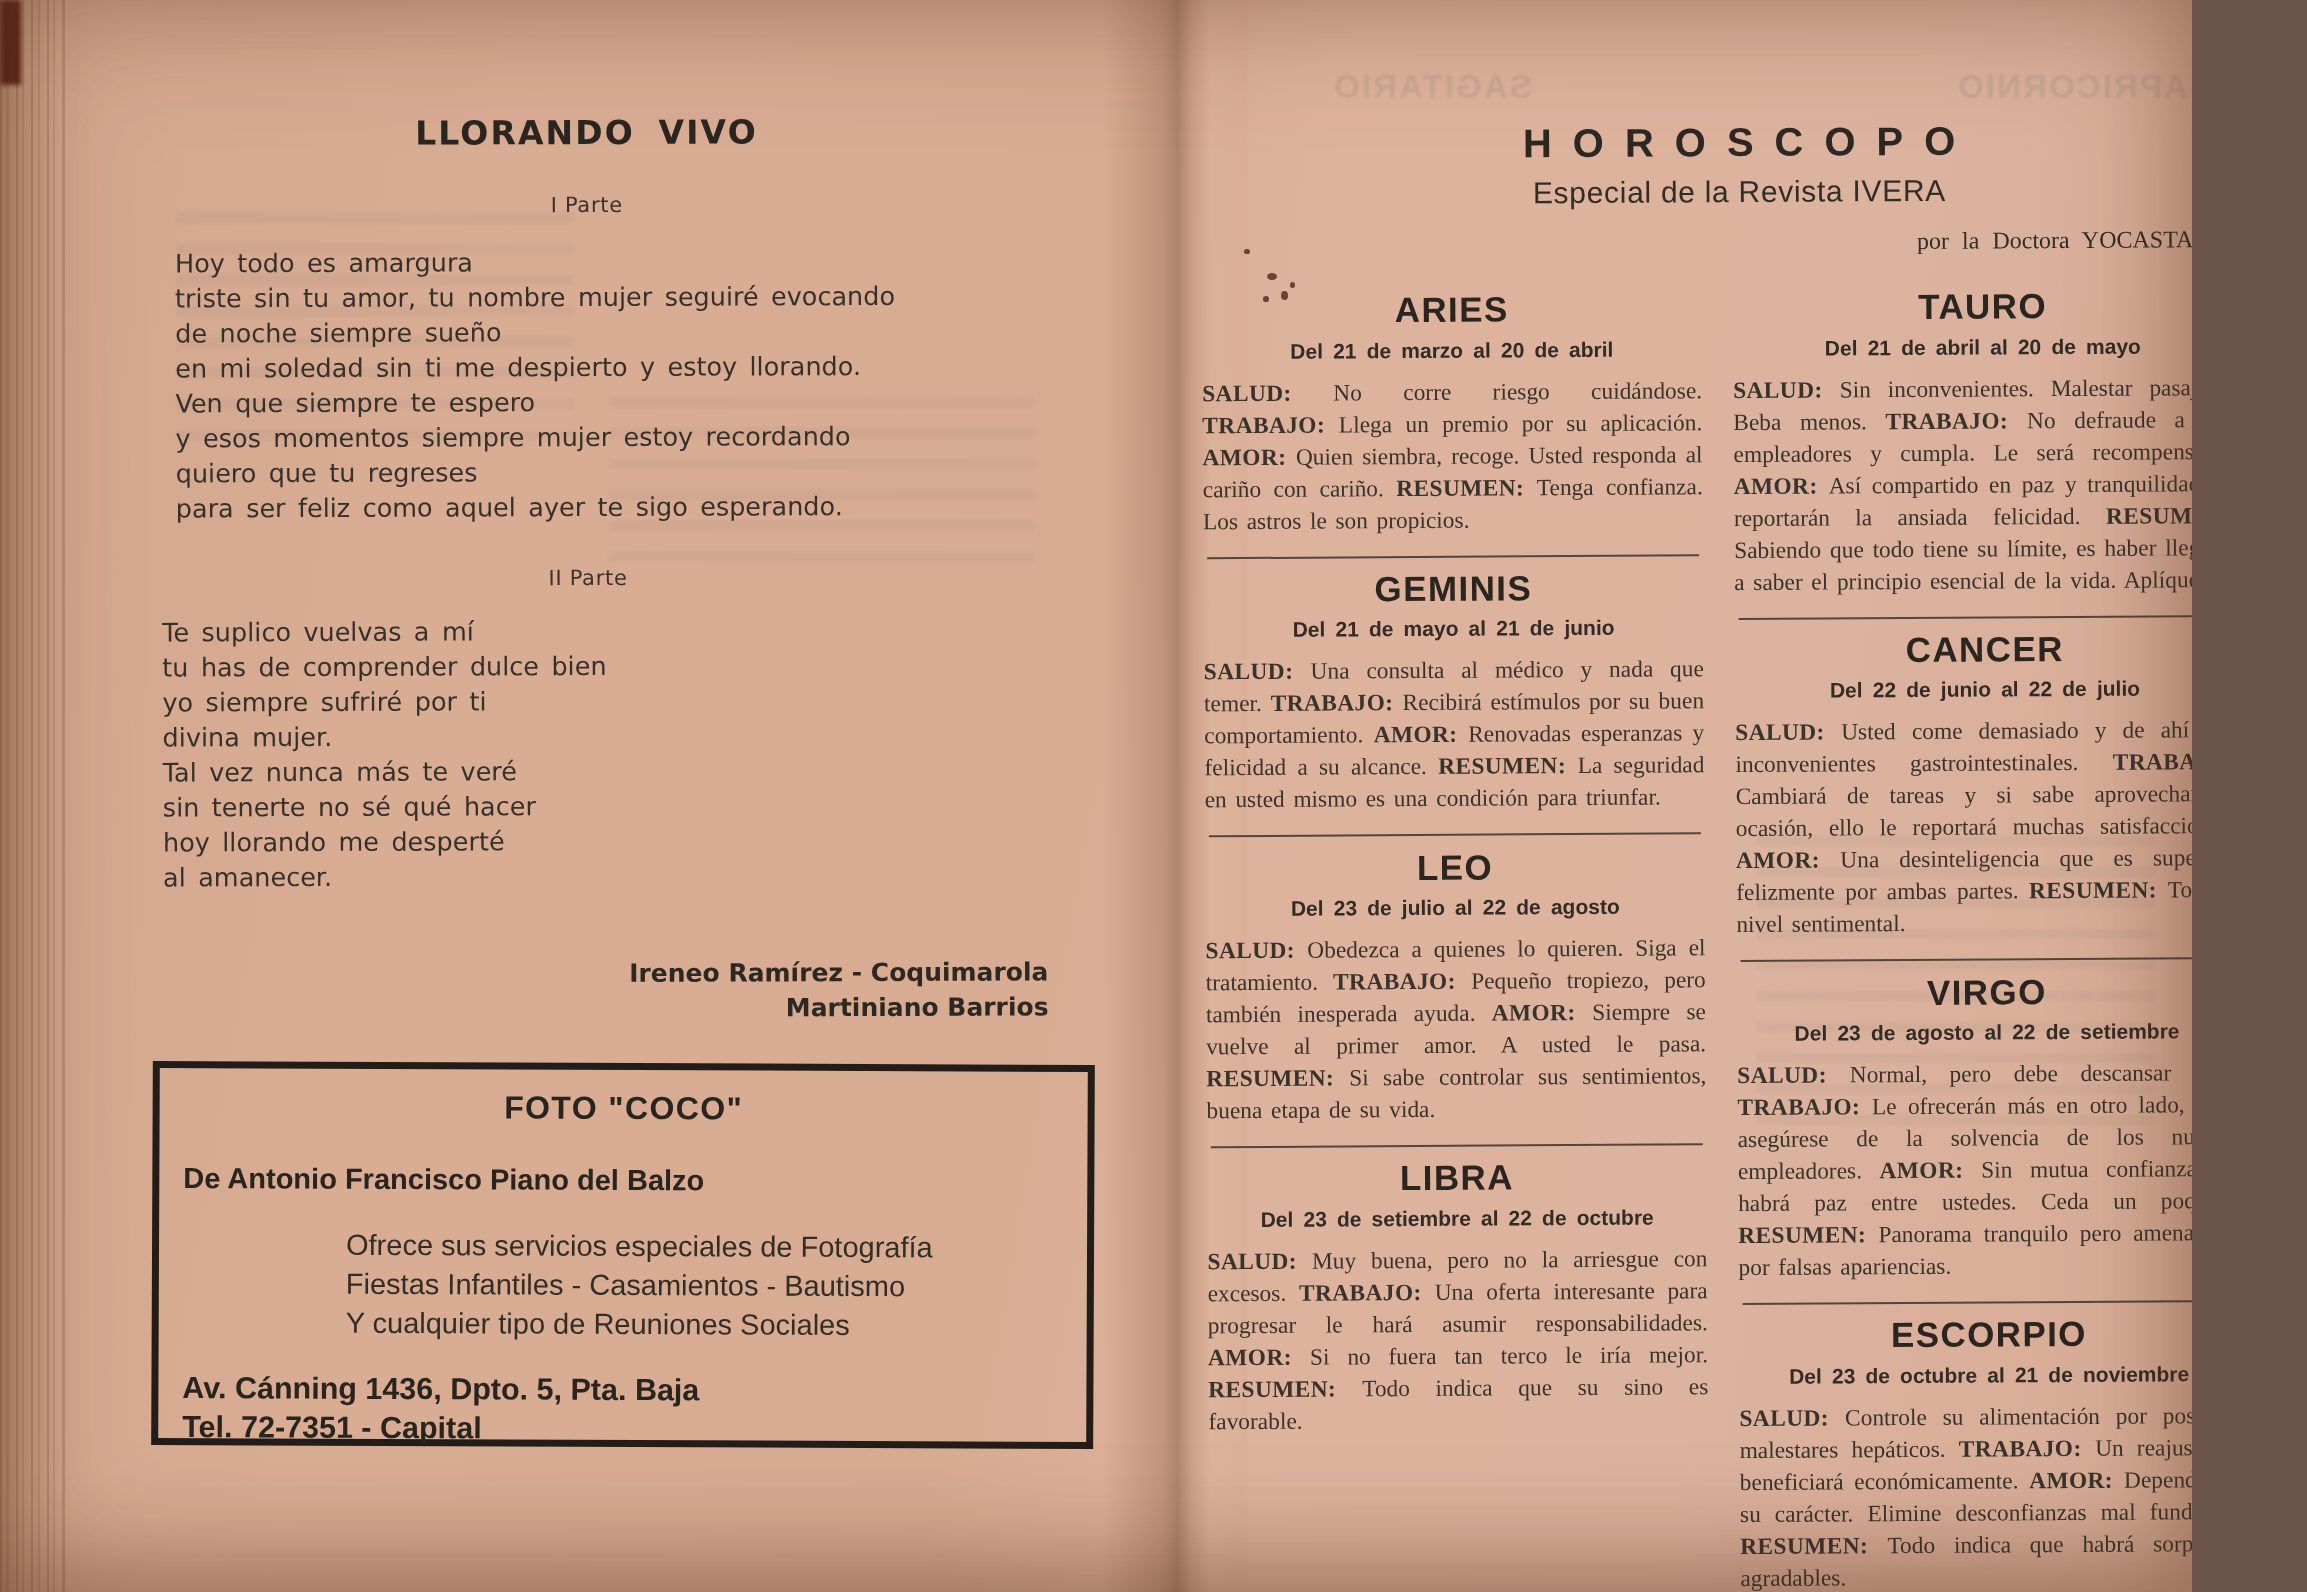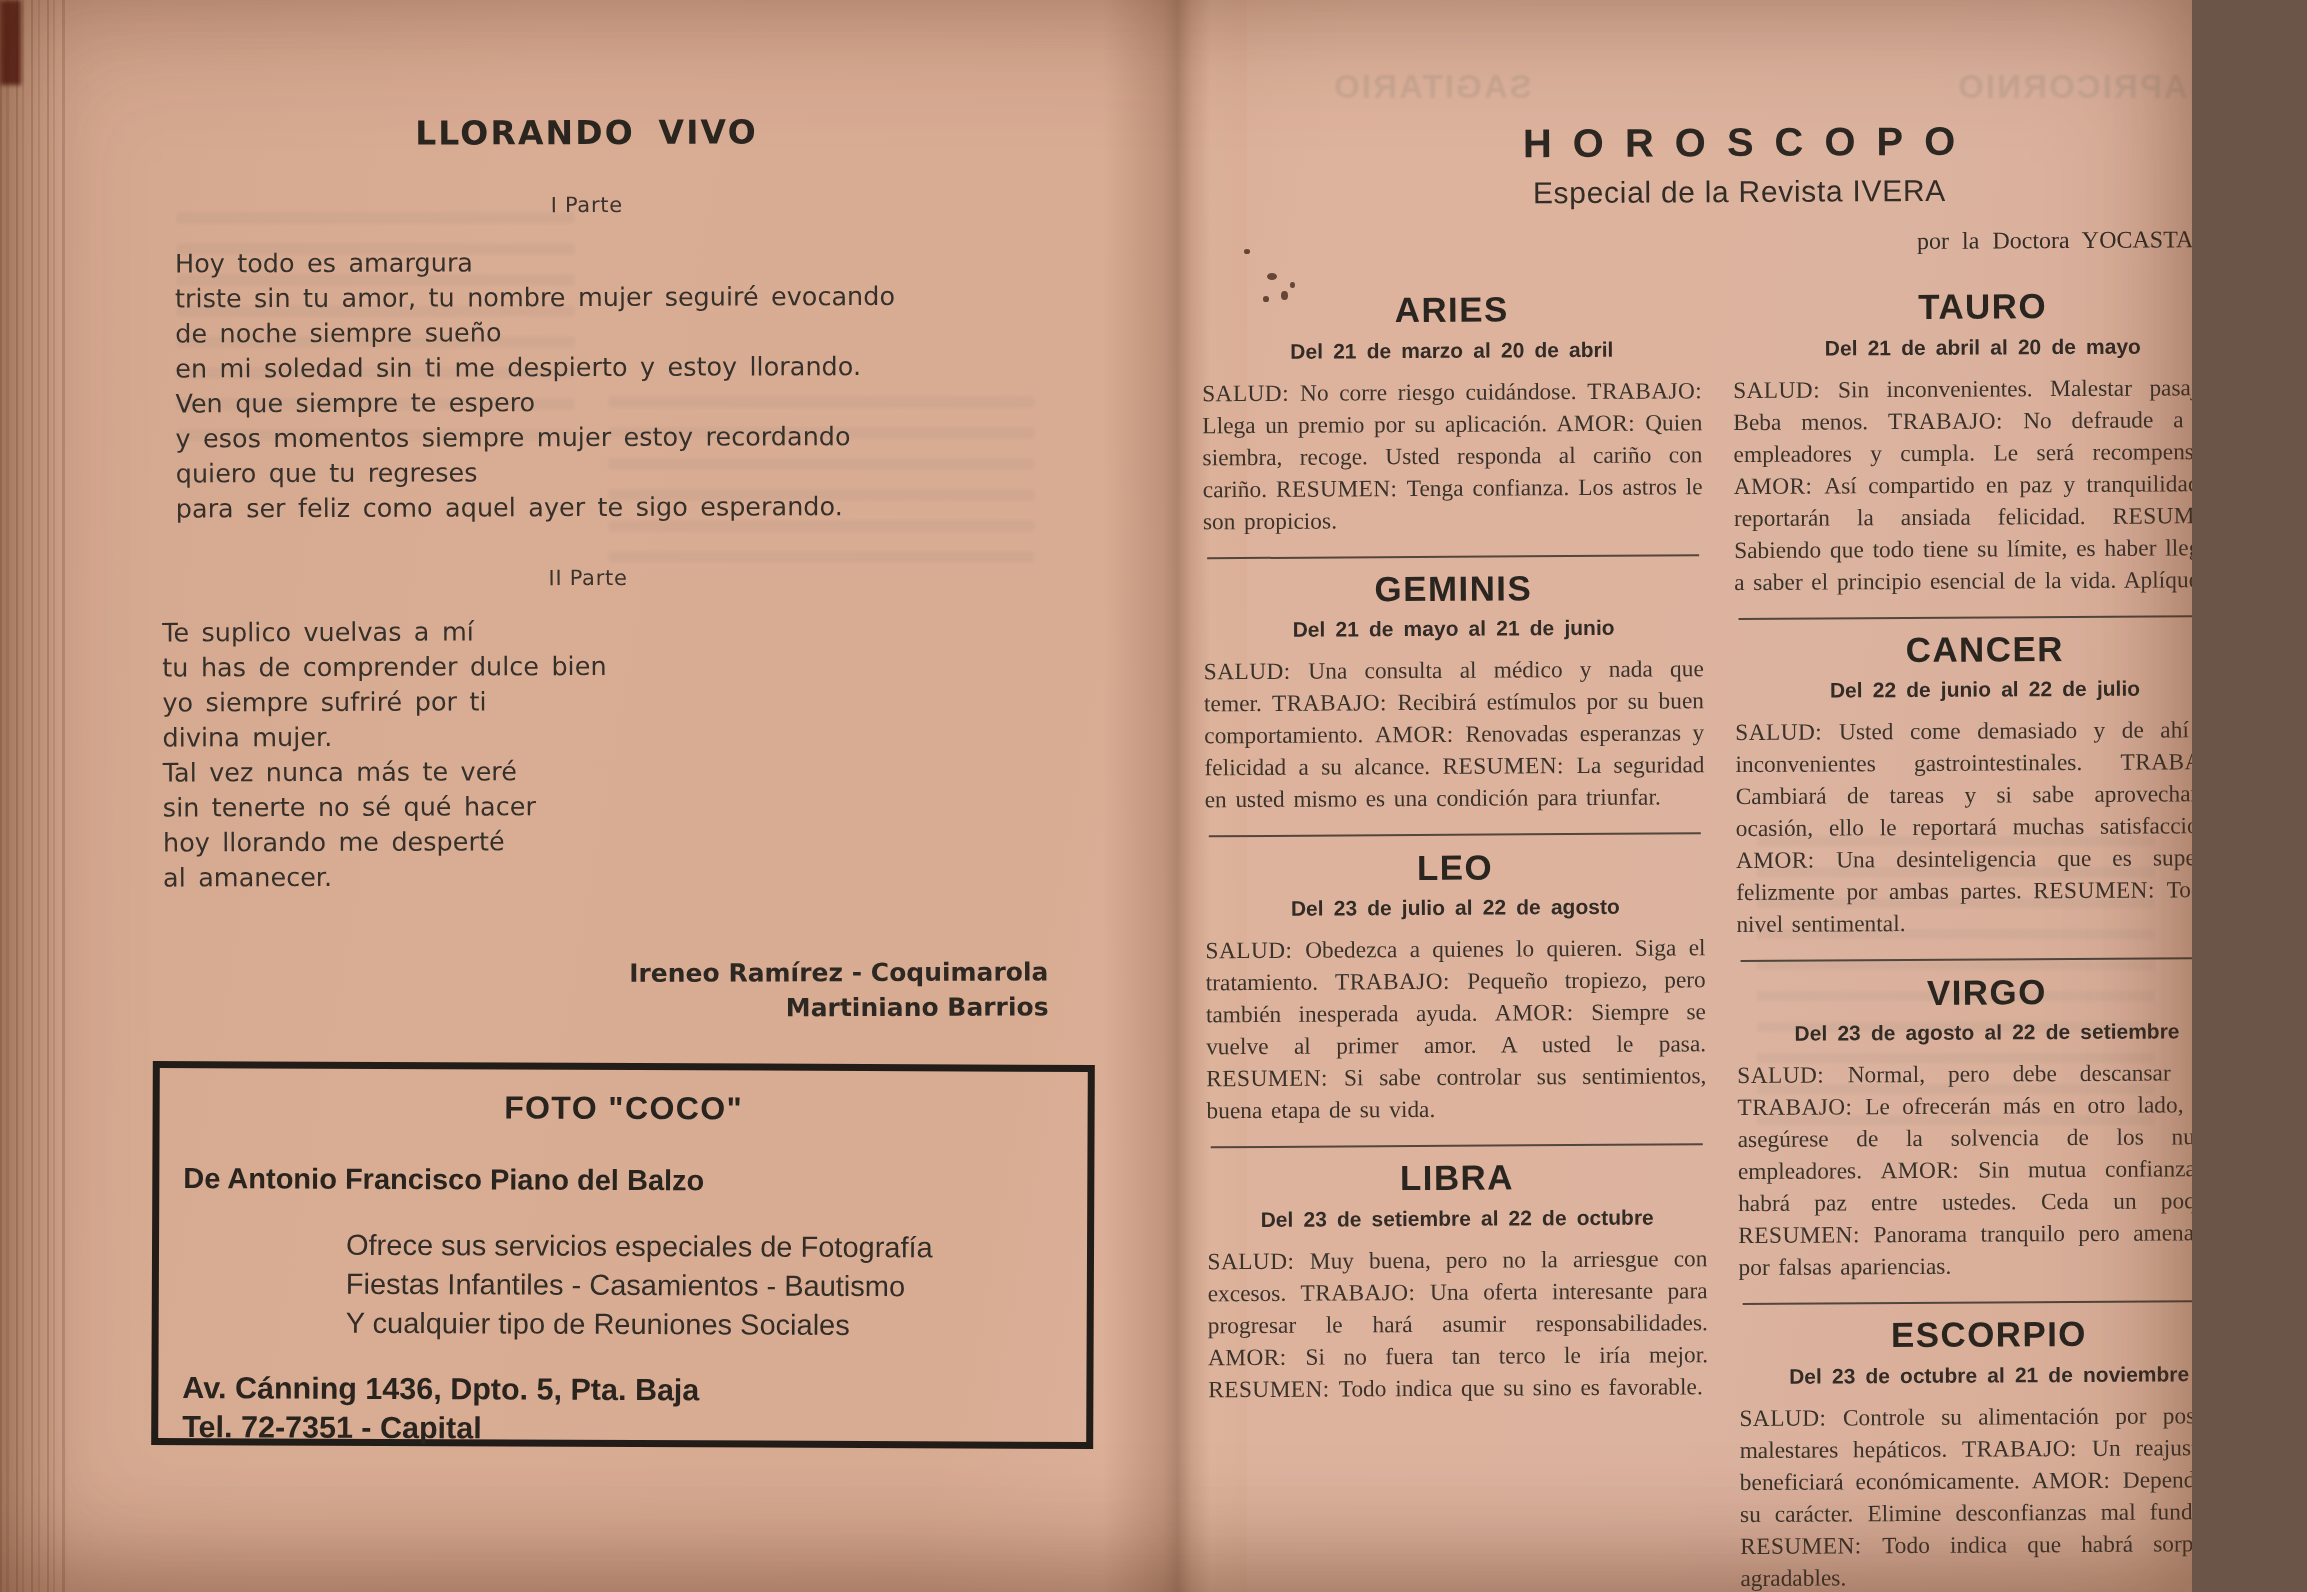--- a/index.html
+++ b/index.html
@@ -114,21 +114,21 @@
     font-family:"Liberation Sans",sans-serif;letter-spacing:1.4px;
   }
   .sign-dates{
     text-align:center;font-size:21px;font-weight:700;color:#332c26;margin-top:8.5px;
     font-family:"Liberation Sans",sans-serif;word-spacing:4.3px;
   }
   .sign-body{
     margin:12.8px 0 0 0;font-size:23.4px;line-height:32px;text-align:justify;
     font-family:"Liberation Serif",serif;color:#39332c;word-spacing:2.8px;
   }
-  .seg-label{font-weight:400;letter-spacing:0.4px;}
+  .seg-label{font-weight:700;letter-spacing:0.4px;}
   .divider{height:2.1px;background:#3a332c;margin:10px 4.3px 7px 4.3px;opacity:.85;}
 </style>
 </head>
 <body>
 
 <div class="canvas">
 
   <div class="left-edge"></div>
   <div class="corner-dark"></div>
   <div class="gutter"></div>

